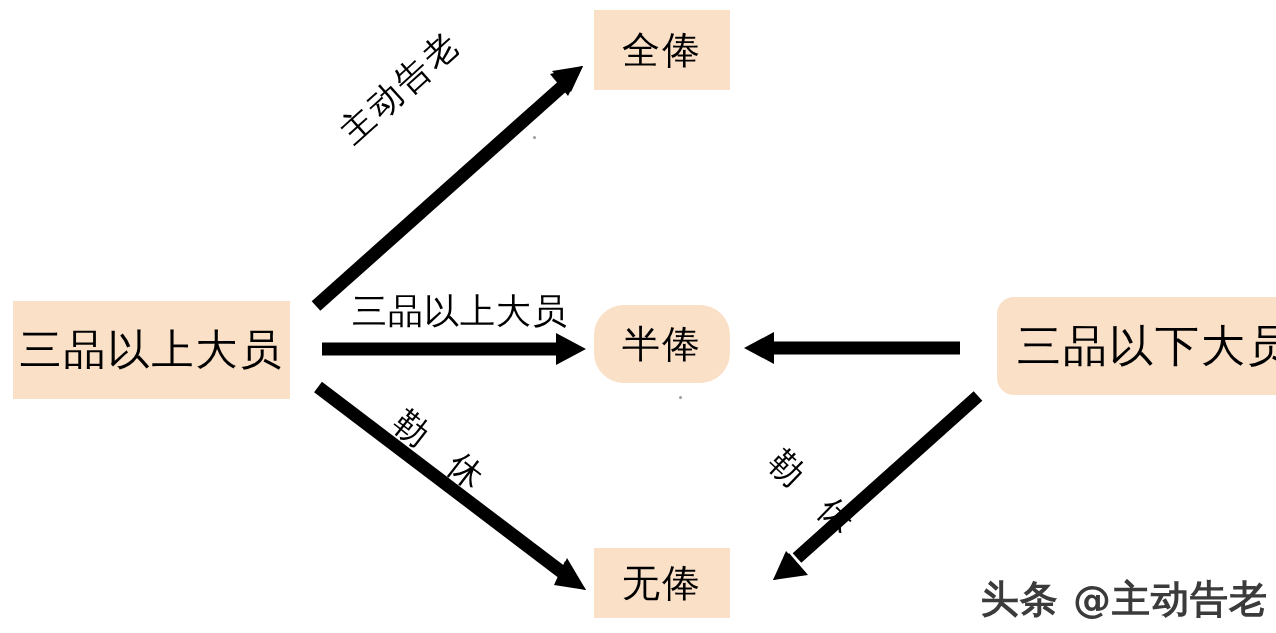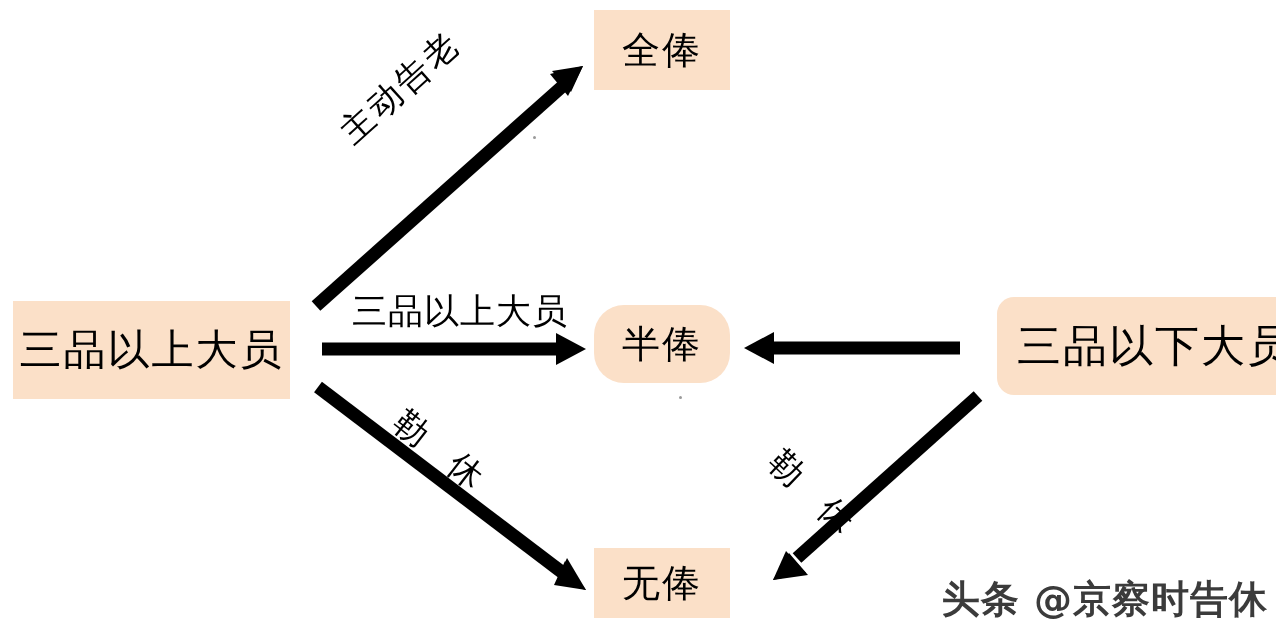--- a/index.html
+++ b/index.html
@@ -183,15 +183,15 @@
   <div class="edge-label" id="label-capital-review">三品以上大员</div>
 
   <div class="edge-label" id="label-forced-retire-left">勒 休</div>
 
 
   <div class="edge-label" id="label-forced-retire-right">勒 休</div>
 
   <div class="speck" id="speck-a"></div>
   <div class="speck" id="speck-b"></div>
 
-  <div id="watermark">头条 @京察时告休</div>
+  <div id="watermark">头条 @主动告老</div>
 
 </div>
 
 </body></html>

